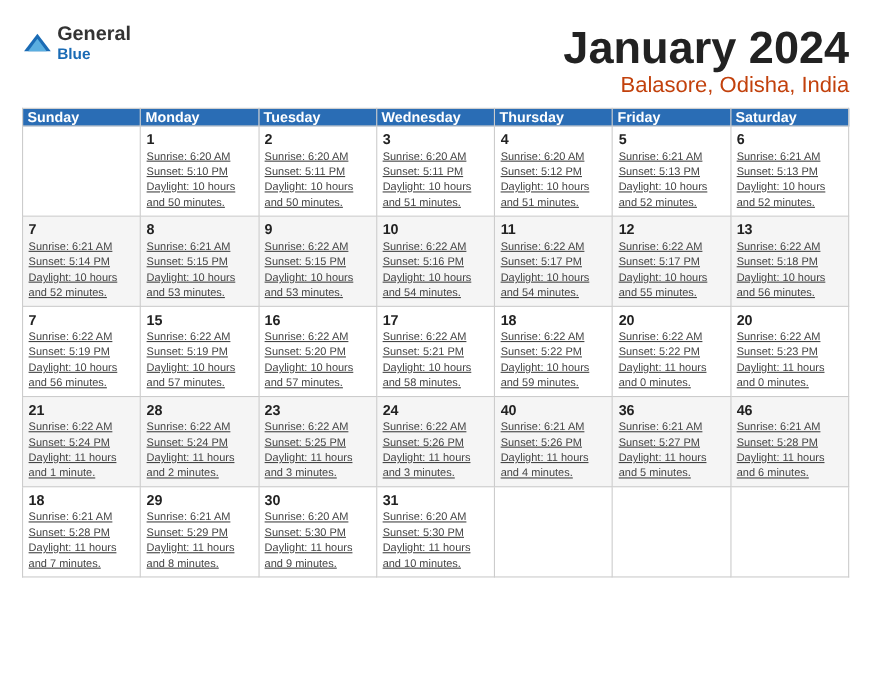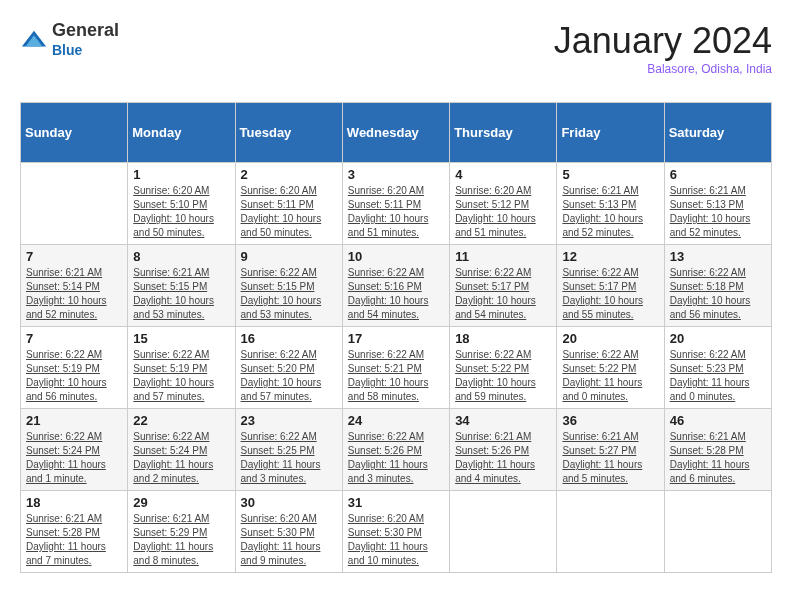--- a/index.html
+++ b/index.html
@@ -7,21 +7,21 @@
       font-family: Arial, sans-serif;
       background: #fff;
       width: 792px;
       min-height: 612px;
       padding: 20px;
     }
     .header {
       display: flex;
       justify-content: space-between;
       align-items: flex-start;
-      margin-bottom: 26px;
+      margin-bottom: 8px;
     }
     .logo {
       display: flex;
       align-items: center;
       gap: 4px;
     }
     .logo-text-general {
       font-size: 18px;
       font-weight: bold;
       color: #333;
@@ -32,39 +32,39 @@
       color: #1a6bb5;
     }
     .logo-icon {
       width: 28px;
       height: 28px;
     }
     .title-block {
       text-align: right;
     }
     .month-title {
-      font-size: 36px;
-      font-weight: normal;
+      font-size: 41px;
+      font-weight: bold;
       color: #222;
     }
     .location-title {
-      font-size: 12px;
-      color: #8b5cf6;
+      font-size: 20px;
+      color: #c2410c;
     }
     .calendar-table {
       width: 100%;
       border-collapse: collapse;
       border: 1px solid #ccc;
     }
     .calendar-table th {
       background-color: #2a6db5;
       color: #fff;
       font-size: 13px;
       font-weight: bold;
-      padding: 22px 4px;
+      padding: 0 4px;
       text-align: left;
       border: 1px solid #ccc;
     }
     .calendar-table td {
       vertical-align: top;
       border: 1px solid #ccc;
       padding: 4px 5px;
       width: 107px;
       min-height: 80px;
       font-size: 10.5px;
@@ -210,33 +210,33 @@
           <span class="day-number">20</span>
           <div class="cell-info">Sunrise: 6:22 AM<br>Sunset: 5:23 PM<br>Daylight: 11 hours<br>and 0 minutes.</div>
         </td>
       </tr>
       <tr>
         <td>
           <span class="day-number">21</span>
           <div class="cell-info">Sunrise: 6:22 AM<br>Sunset: 5:24 PM<br>Daylight: 11 hours<br>and 1 minute.</div>
         </td>
         <td>
-          <span class="day-number">22</span>
+          <span class="day-number">28</span>
           <div class="cell-info">Sunrise: 6:22 AM<br>Sunset: 5:24 PM<br>Daylight: 11 hours<br>and 2 minutes.</div>
         </td>
         <td>
           <span class="day-number">23</span>
           <div class="cell-info">Sunrise: 6:22 AM<br>Sunset: 5:25 PM<br>Daylight: 11 hours<br>and 3 minutes.</div>
         </td>
         <td>
           <span class="day-number">24</span>
           <div class="cell-info">Sunrise: 6:22 AM<br>Sunset: 5:26 PM<br>Daylight: 11 hours<br>and 3 minutes.</div>
         </td>
         <td>
-          <span class="day-number">34</span>
+          <span class="day-number">40</span>
           <div class="cell-info">Sunrise: 6:21 AM<br>Sunset: 5:26 PM<br>Daylight: 11 hours<br>and 4 minutes.</div>
         </td>
         <td>
           <span class="day-number">36</span>
           <div class="cell-info">Sunrise: 6:21 AM<br>Sunset: 5:27 PM<br>Daylight: 11 hours<br>and 5 minutes.</div>
         </td>
         <td>
           <span class="day-number">46</span>
           <div class="cell-info">Sunrise: 6:21 AM<br>Sunset: 5:28 PM<br>Daylight: 11 hours<br>and 6 minutes.</div>
         </td>

